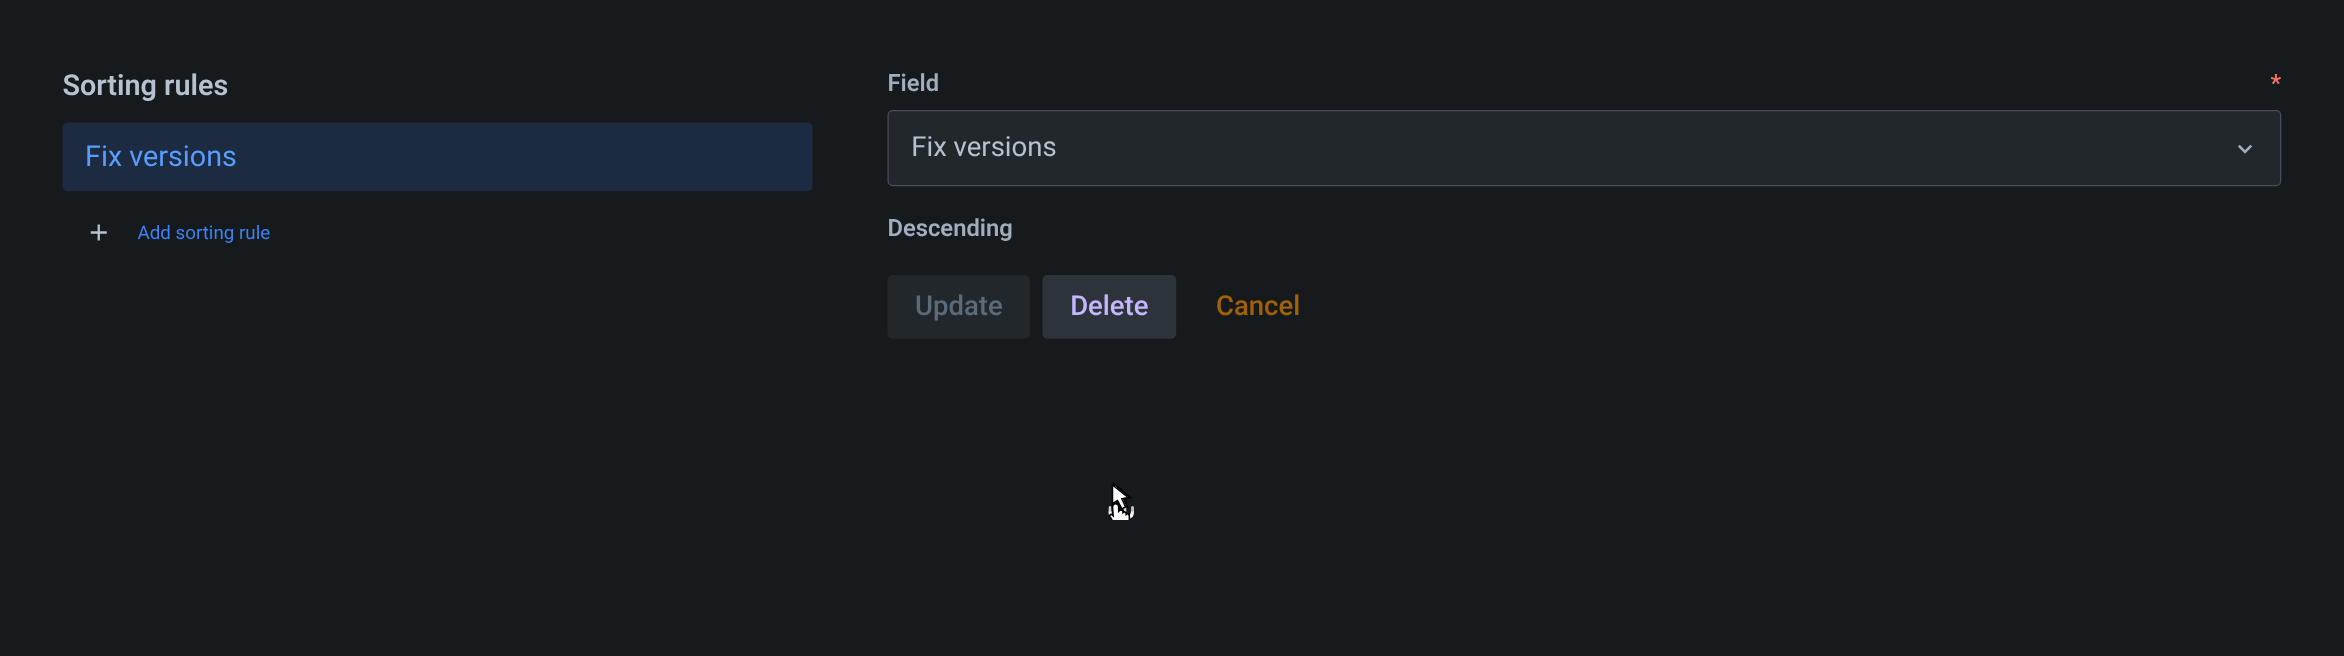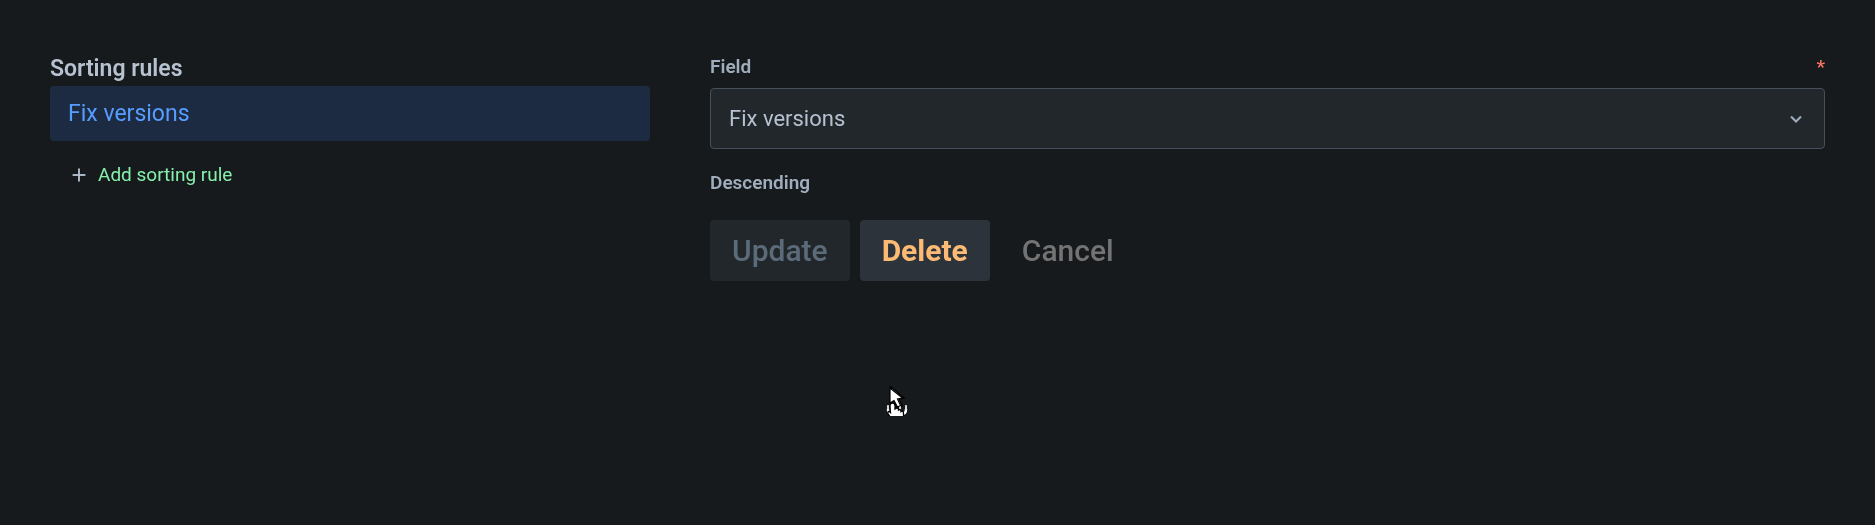--- a/index.html
+++ b/index.html
@@ -24,43 +24,43 @@
       width: 600px;
       flex-shrink: 0;
     }
     .right-panel {
       flex: 1;
     }
     .section-title {
       font-size: 23px;
       font-weight: 600;
       color: #b6c2cf;
-      margin-bottom: 4px;
+      margin-bottom: 16px;
     }
     .rule-item {
       background-color: #1c2b41;
       border-radius: 4px;
       padding: 14px 18px;
       margin-bottom: 10px;
       cursor: pointer;
     }
     .rule-item-text {
       font-size: 23px;
       color: #579dff;
       font-weight: 400;
     }
     .add-rule-btn {
       display: flex;
       align-items: center;
-      gap: 8px;
+      gap: 20px;
       padding: 12px 18px;
       background: transparent;
       border: none;
-      color: #86efac;
-      font-size: 19px;
+      color: #3b82f6;
+      font-size: 15px;
       cursor: pointer;
       font-family: inherit;
     }
     .plus-icon {
       width: 22px;
       height: 22px;
       display: flex;
       align-items: center;
       justify-content: center;
     }
@@ -112,38 +112,37 @@
       height: 20px;
     }
     .button-group {
       display: flex;
       gap: 10px;
       margin-top: 26px;
     }
     .btn {
       padding: 13px 22px;
       border-radius: 4px;
-      font-size: 30px;
+      font-size: 22px;
       font-weight: 500;
       border: none;
       cursor: pointer;
       font-family: inherit;
     }
     .btn-update {
       background-color: #22272b;
       color: #5c6b7a;
     }
     .btn-delete {
       background-color: #2c333a;
-      color: #fdba74;
-      font-weight: bold;
+      color: #c4b5fd;
     }
     .btn-cancel {
       background-color: transparent;
-      color: #737373;
+      color: #a16207;
       padding: 13px 22px;
     }
     .cursor-pointer {
       position: absolute;
       top: 384px;
       left: 882px;
       width: 30px;
       height: 32px;
       pointer-events: none;
       z-index: 1000;

